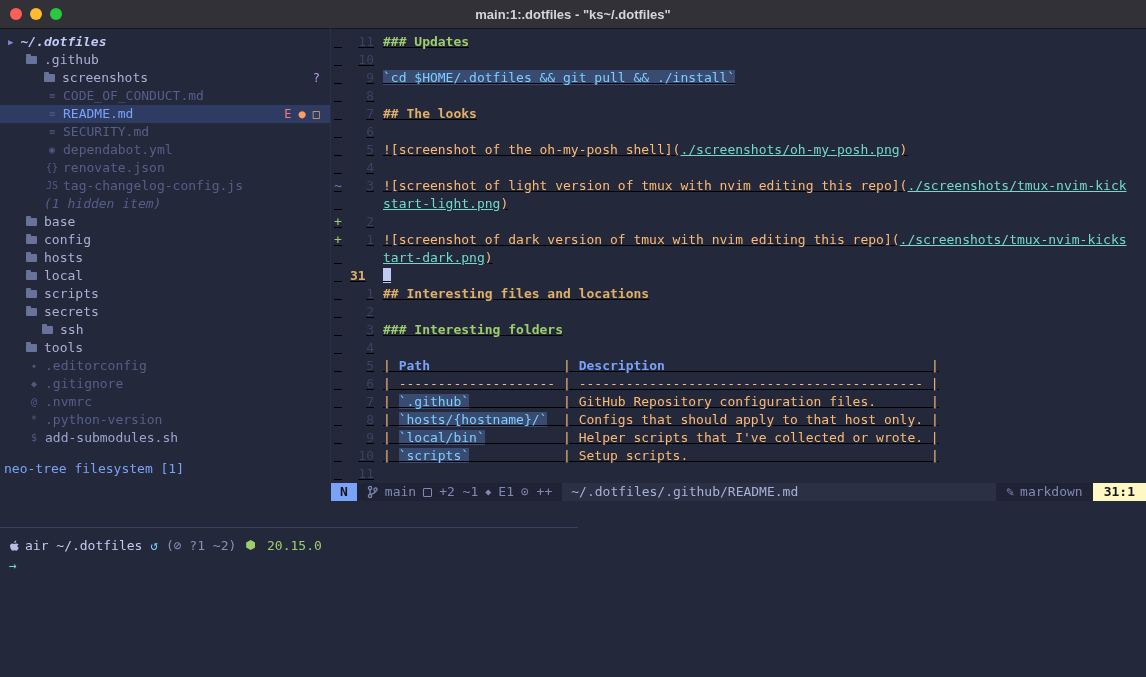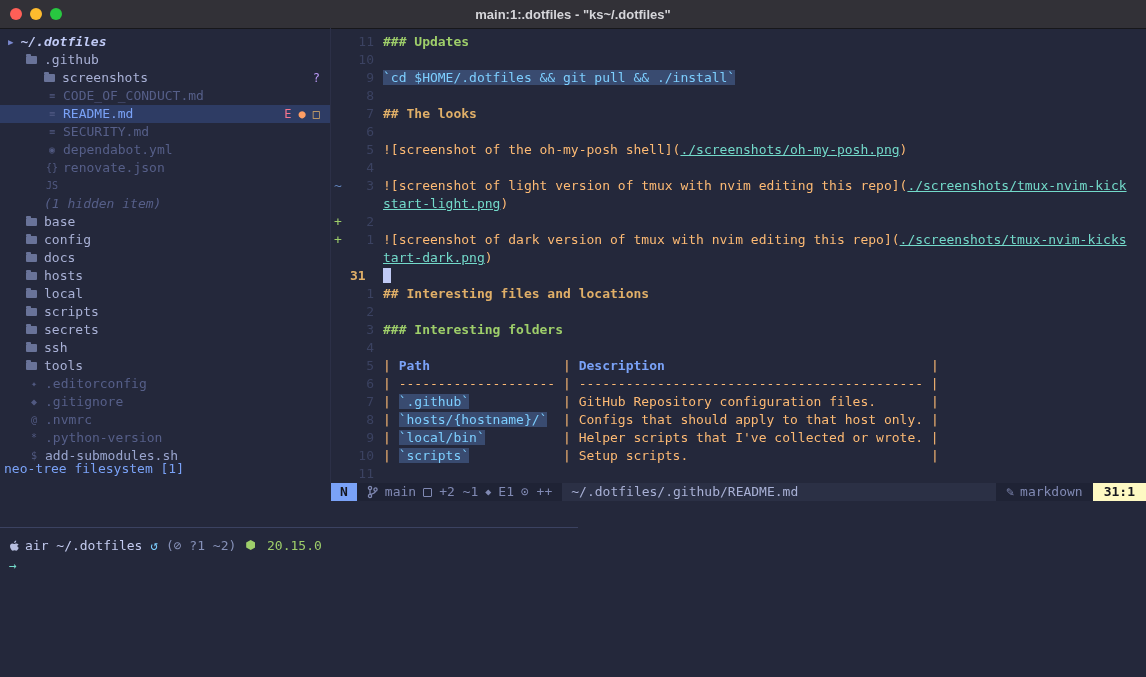--- a/index.html
+++ b/index.html
@@ -29,21 +29,21 @@
   .sb-label.hiddenlbl{color:#565f89;font-style:italic;}
   .sb-row .file-ic{color:#565f89;}
   .sb-badges{margin-left:auto;display:flex;gap:7px;font-size:12px;}
   .bdg-red{color:#f7768e}.bdg-orange{color:#ff9e64}.bdg-yellow{color:#e0af68}.bdg-purple{color:#bb9af7}
   .vsep{position:absolute;left:330px;top:28px;width:1px;height:455px;background:#2c3047;}
   .sb-status{position:absolute;left:0;top:460px;width:330px;height:18px;line-height:18px;
              color:#7aa2f7;padding-left:4px;box-sizing:border-box;white-space:pre;}
   
   .editor{position:absolute;left:331px;top:28px;right:0;height:455px;padding-top:5px;
           box-sizing:border-box;overflow:hidden;}
-  .ed-line{height:18px;line-height:18px;display:flex;white-space:pre;}
+  .ed-line{height:18px;line-height:18px;display:flex;white-space:pre;text-decoration:underline;}
   .ed-sign{width:16px;padding-left:3px;flex:none;color:transparent;}
   .ed-sign.add{color:#9ece6a;}
   .ed-sign.chg{color:#6183bb;}
   .ed-num{width:24px;flex:none;text-align:right;color:#3b4261;margin-right:9px;}
   .ed-num.cur{text-align:left;color:#e0af68;font-weight:bold;}
   .seg-fg{color:#fdba74;}
   .seg-h2{color:#e0af68;font-weight:bold;}
   .seg-h3{color:#9ece6a;font-weight:bold;}
   .seg-code{background:#394b70;color:#7dcfff;}
   .seg-url{color:#73daca;text-decoration:underline;}
@@ -91,30 +91,29 @@
 
   <div class="sidebar" id="sidebar">
       <div class="sb-row" style="padding-left: 8px;"><span class="chev">▶</span><span class="sb-label root">~/.dotfiles</span></div>
       <div class="sb-row" style="padding-left: 26px;"><span class="folder-ic"></span><span class="sb-label dir">.github</span></div>
       <div class="sb-row" style="padding-left: 44px;"><span class="folder-ic"></span><span class="sb-label dir">screenshots</span><span class="sb-badges"><span class="bdg-purple">?</span></span></div>
       <div class="sb-row" style="padding-left: 44px;"><span class="file-ic">≡</span><span class="sb-label dim">CODE_OF_CONDUCT.md</span></div>
       <div class="sb-row active-row" style="padding-left: 44px;"><span class="file-ic">≡</span><span class="sb-label active">README.md</span><span class="sb-badges"><span class="bdg-red">E</span><span class="bdg-orange">●</span><span class="bdg-yellow">□</span></span></div>
       <div class="sb-row" style="padding-left: 44px;"><span class="file-ic">≡</span><span class="sb-label dim">SECURITY.md</span></div>
       <div class="sb-row" style="padding-left: 44px;"><span class="file-ic">◉</span><span class="sb-label dim">dependabot.yml</span></div>
       <div class="sb-row" style="padding-left: 44px;"><span class="file-ic">{}</span><span class="sb-label dim">renovate.json</span></div>
-      <div class="sb-row" style="padding-left: 44px;"><span class="file-ic">JS</span></div>
+      <div class="sb-row" style="padding-left: 44px;"><span class="file-ic">JS</span><span class="sb-label dim">tag-changelog-config.js</span></div>
       <div class="sb-row" style="padding-left: 44px;"><span class="sb-label hiddenlbl">(1 hidden item)</span></div>
       <div class="sb-row" style="padding-left: 26px;"><span class="folder-ic"></span><span class="sb-label dir">base</span></div>
       <div class="sb-row" style="padding-left: 26px;"><span class="folder-ic"></span><span class="sb-label dir">config</span></div>
-      <div class="sb-row" style="padding-left: 26px;"><span class="folder-ic"></span><span class="sb-label dir">docs</span></div>
       <div class="sb-row" style="padding-left: 26px;"><span class="folder-ic"></span><span class="sb-label dir">hosts</span></div>
       <div class="sb-row" style="padding-left: 26px;"><span class="folder-ic"></span><span class="sb-label dir">local</span></div>
       <div class="sb-row" style="padding-left: 26px;"><span class="folder-ic"></span><span class="sb-label dir">scripts</span></div>
       <div class="sb-row" style="padding-left: 26px;"><span class="folder-ic"></span><span class="sb-label dir">secrets</span></div>
-      <div class="sb-row" style="padding-left: 26px; align-items: center;"><span class="folder-ic"></span><span class="sb-label dir">ssh</span></div>
+      <div class="sb-row" style="padding-left: 42px; align-items: center;"><span class="folder-ic"></span><span class="sb-label dir">ssh</span></div>
       <div class="sb-row" style="padding-left: 26px;"><span class="folder-ic"></span><span class="sb-label dir">tools</span></div>
       <div class="sb-row" style="padding-left: 26px;"><span class="file-ic">✦</span><span class="sb-label dim">.editorconfig</span></div>
       <div class="sb-row" style="padding-left: 26px;"><span class="file-ic">◆</span><span class="sb-label dim">.gitignore</span></div>
       <div class="sb-row" style="padding-left: 26px;"><span class="file-ic">@</span><span class="sb-label dim">.nvmrc</span></div>
       <div class="sb-row" style="padding-left: 26px;"><span class="file-ic">*</span><span class="sb-label dim">.python-version</span></div>
       <div class="sb-row" style="padding-left: 26px;"><span class="file-ic">$</span><span class="sb-label file">add-submodules.sh</span></div>
     </div>
   <div class="vsep"></div>
   <div class="editor" id="editor">
       <div class="ed-line"><span class="ed-sign "> </span><span class="ed-num">11</span><span class="ed-text"><span class="seg-h3">### Updates</span></span></div>

